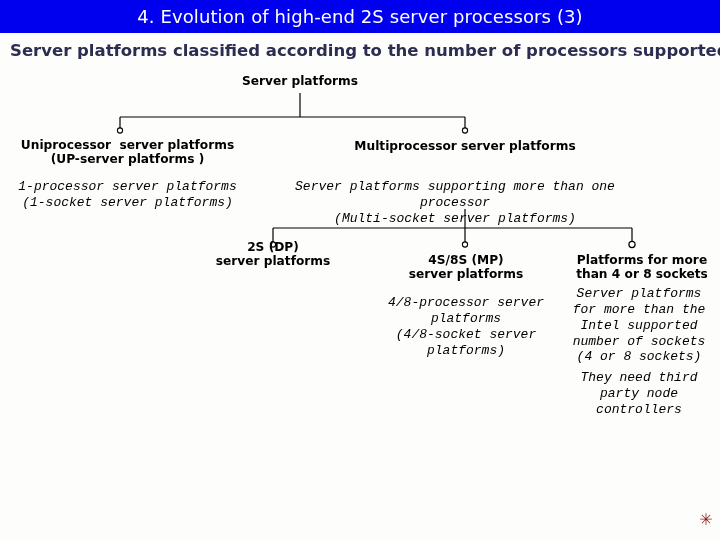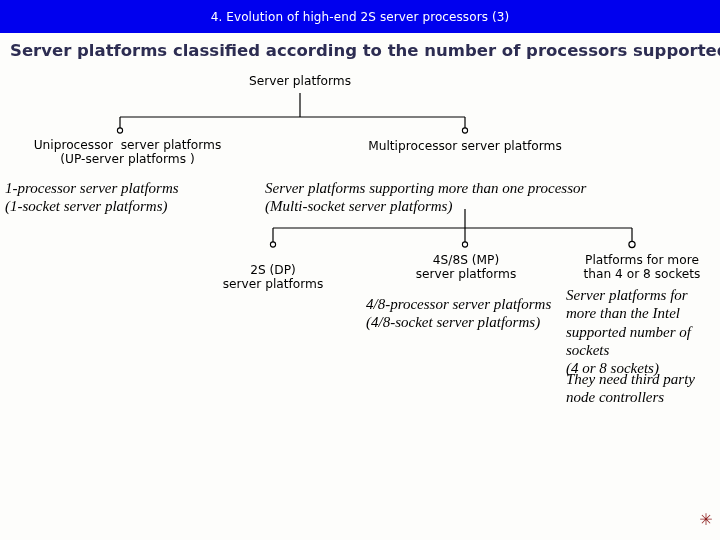--- a/index.html
+++ b/index.html
@@ -28,54 +28,54 @@
     left: 0; top: 0;
     width: 720px;
     height: 33px;
     background: #0000ee;
     display: flex;
     align-items: center;
     justify-content: center;
   }
   #title-text {
     color: #ffffff;
-    font-size: 12px;
+    font-size: 18px;
     font-family: "DejaVu Sans", sans-serif;
     letter-spacing: 0.1px;
     white-space: nowrap;
   }
   
   #subtitle {
     position: absolute;
     left: 10px;
     top: 41px;
     color: #2d2d52;
     font-size: 16.5px;
     font-weight: bold;
     font-family: "DejaVu Sans", sans-serif;
     white-space: nowrap;
   }
   
   .node-title {
     position: absolute;
     font-family: "DejaVu Sans", sans-serif;
-    font-weight: normal;
+    font-weight: bold;
     font-size: 12.2px;
     color: #000000;
     text-align: center;
     line-height: 1.18;
     white-space: pre;
   }
   .node-desc {
     position: absolute;
-    font-family: Liberation Serif, serif;
+    font-family: Liberation Mono, monospace;
     font-style: italic;
-    font-size: 15px;
+    font-size: 13px;
     color: #000000;
-    text-align: left;
+    text-align: center;
     line-height: 1.22;
     white-space: pre-line;
   }
   
   #connectors {
     position: absolute;
     left: 0; top: 0;
     width: 720px;
     height: 540px;
     pointer-events: none;
@@ -128,21 +128,21 @@
 
   <div class="node-title" style="left:5px; top:138px; width:245px;">Uniprocessor  server platforms
 (UP-server platforms )</div>
   <div class="node-desc" style="left:5px; top:179px; width:245px;">1-processor server platforms
 (1-socket server platforms)</div>
 
   <div class="node-title" style="left:330px; top:139px; width:270px;">Multiprocessor server platforms</div>
   <div class="node-desc" style="left:265px; top:179px; width:380px;">Server platforms supporting more than one processor
 (Multi-socket server platforms)</div>
 
-  <div class="node-title" style="left:193px; top:263px; width:160px;">2S (DP)
+  <div class="node-title" style="left:193px; top:240px; width:160px;">2S (DP)
 server platforms</div>
 
   <div class="node-title" style="left:388px; top:253px; width:156px;">4S/8S (MP)
 server platforms</div>
   <div class="node-desc" style="left:366px; top:295px; width:200px;">4/8-processor server platforms
 (4/8-socket server platforms)</div>
 
   <div class="node-title" style="left:566px; top:253px; width:152px;text-align:center;">Platforms for more
 than 4 or 8 sockets</div>
   <div class="node-desc" style="left:566px; top:286px; width:146px;">Server platforms for more than the Intel supported number of sockets

